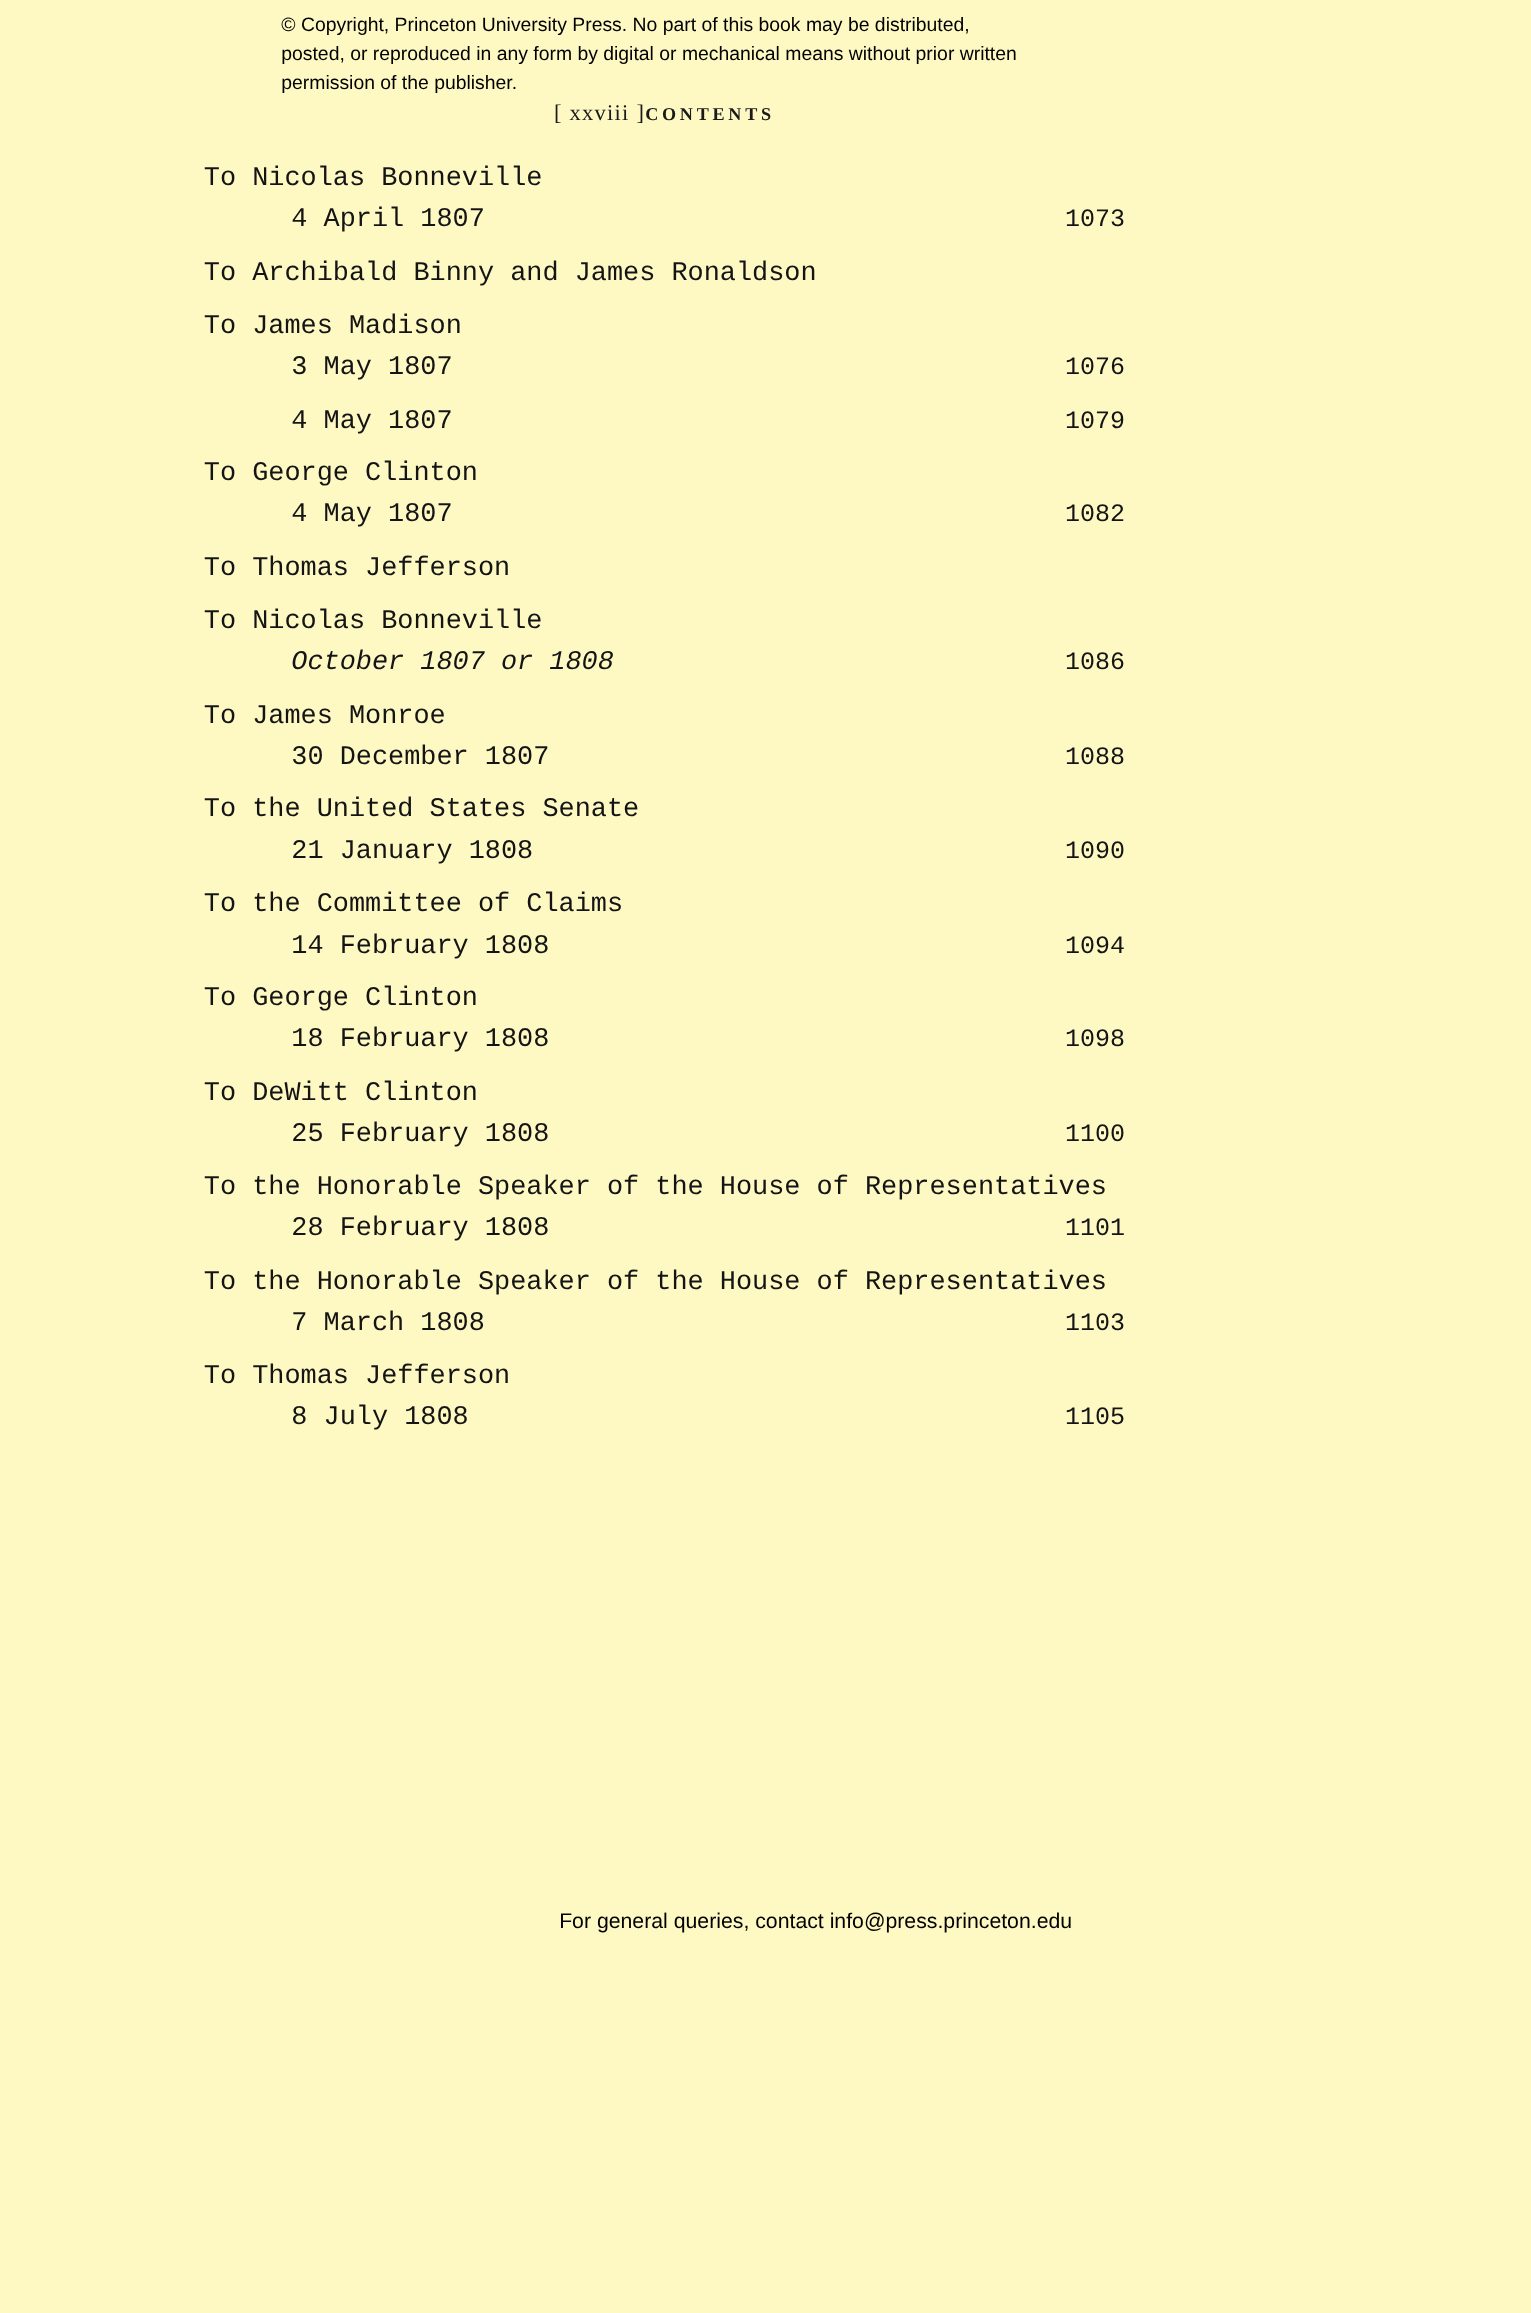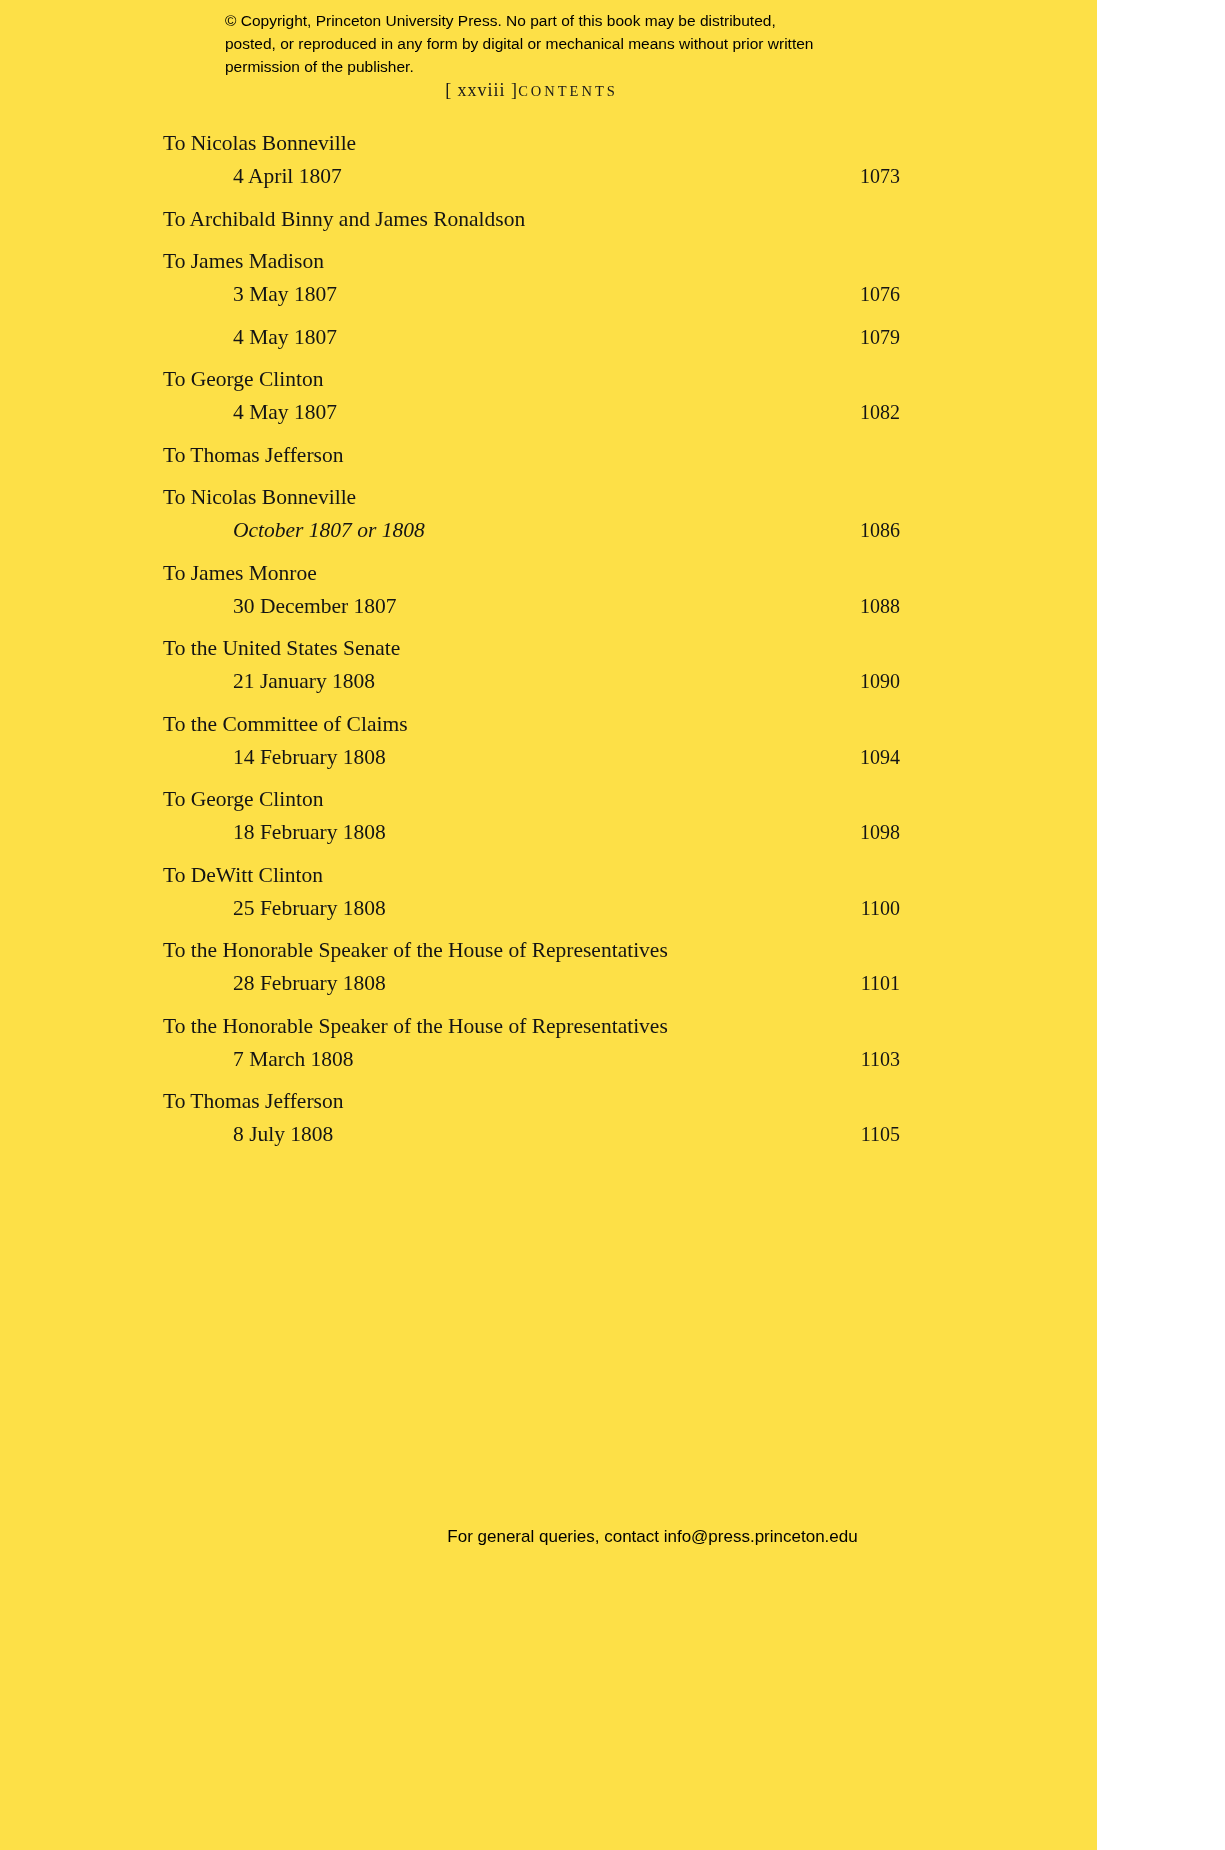--- a/index.html
+++ b/index.html
@@ -2,23 +2,23 @@
 <html><head>
 <meta charset="utf-8">
 <style>
   html, body {
     margin: 0;
     padding: 0;
     background: #ffffff;
   }
   .page {
     position: relative;
-    width: 1097px;
+    width: 1225px;
     height: 1850px;
-    background: #fde047;
+    background: #fef9c3;
     color: #141414;
     font-family: "Liberation Serif", serif;
     overflow: hidden;
   }
   .copyright-block {
     position: absolute;
     left: 225px;
     top: 9px;
     width: 600px;
     font-family: "Liberation Sans", sans-serif;
@@ -36,30 +36,31 @@
     color: #1a1a1a;
     white-space: nowrap;
   }
   .page-marker {
     font-size: 18px;
     letter-spacing: 1px;
   }
   .section-title {
     font-size: 14.5px;
     letter-spacing: 3px;
-    font-weight: normal;
+    font-weight: bold;
   }
   .toc {
     position: absolute;
     left: 163px;
     top: 127px;
     width: 737px;
   }
   .entry {
     margin-bottom: 9.5px;
+    font-family: Liberation Mono, monospace;
   }
   .entry-title {
     font-size: 21.5px;
     line-height: 33px;
     color: #141414;
   }
   .entry-row {
     display: flex;
     justify-content: space-between;
     align-items: baseline;

